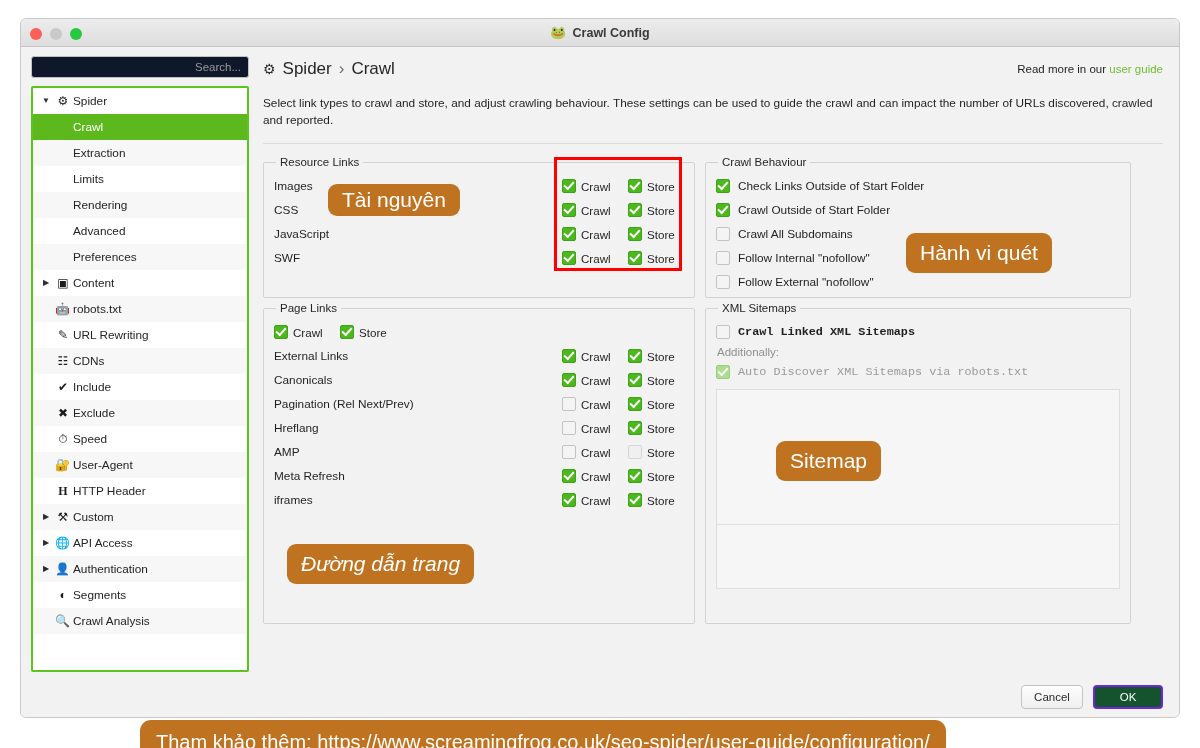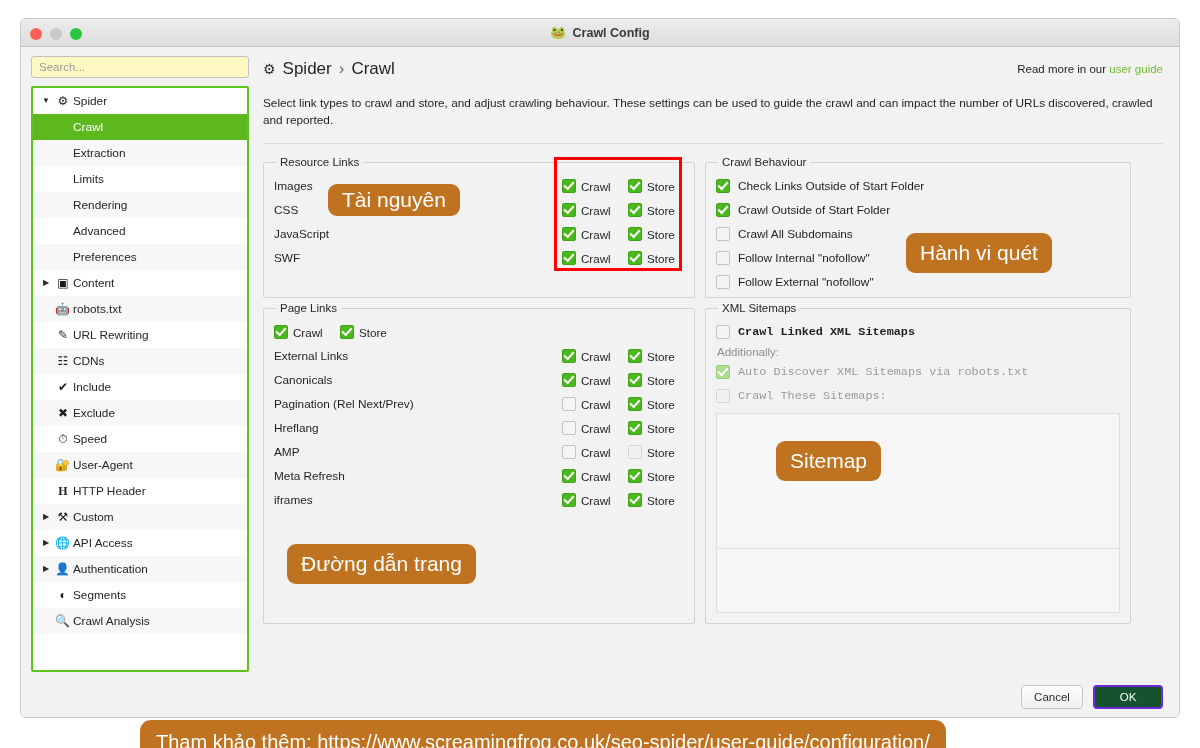--- a/index.html
+++ b/index.html
@@ -40,24 +40,25 @@
 
   
   .sidebar {
     width: 238px; padding: 9px 10px 0 10px;
     background: #f2f2f2;
     flex: 0 0 238px;
   }
   .search-box {
     width: 100%; height: 22px;
     border: 1px solid #c2c2c2; border-radius: 3px;
-    background: #fef9c3;
+    background: #0f172a;
     font-size: 11.5px; color:#8a8a8a;
     padding: 0 7px; line-height: 20px;
     font-family: "Liberation Sans", sans-serif;
+    text-align: right;
   }
   .search-box::placeholder { color:#9a9a9a; }
   .tree {
     margin-top: 8px;
     border: 2px solid #5cc41c;
     border-radius: 2px;
     background: #ffffff;
     height: 586px;
     overflow: hidden;
   }
@@ -199,21 +200,21 @@
     background:#bf7320;
     color:#ffffff;
     border-radius: 9px;
     display:inline-flex; align-items:center; justify-content:center;
     padding: 0 14px;
     white-space: nowrap;
     font-family:"Liberation Sans", sans-serif;
   }
   .badge.b1 { left: 328px; top: 184px; height: 32px; font-size: 21px; }
   .badge.b2 { left: 906px; top: 233px; height: 40px; font-size: 21px; }
-  .badge.b3 { left: 287px; top: 544px; height: 40px; font-size: 21px; }
+  .badge.b3 { left: 287px; top: 544px; height: 40px; font-size: 21px; font-style: italic; }
   .badge.b4 { left: 776px; top: 441px; height: 40px; font-size: 21px; }
   .badge.b5 {
     left: 140px; top: 720px; height: 44px; font-size: 20px;
     border-radius: 11px; padding: 0 16px;
   }
 </style>
 </head>
 <body>
 
 <div id="root">
@@ -568,24 +569,20 @@
               <span class="sm-label">Crawl Linked XML Sitemaps</span>
             </div>
 
             <div class="sm-sub">Additionally:</div>
 
             <div class="sm-row">
               <span class="cb on dim"></span>
               <span class="sm-label dim">Auto Discover XML Sitemaps via robots.txt</span>
             </div>
 
-            <div class="sm-row">
-              <span class="cb off dim"></span>
-              <span class="sm-label dim">Crawl These Sitemaps:</span>
-            </div>
 
             <div class="sm-listbox">
               <div class="divider"></div>
             </div>
           </fieldset>
 
         </div>
 
         <div class="footer">
           <button class="btn cancel">Cancel</button>

